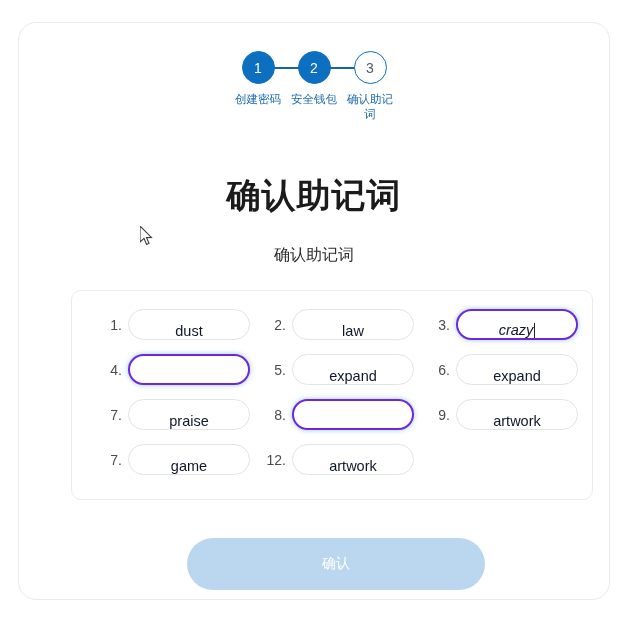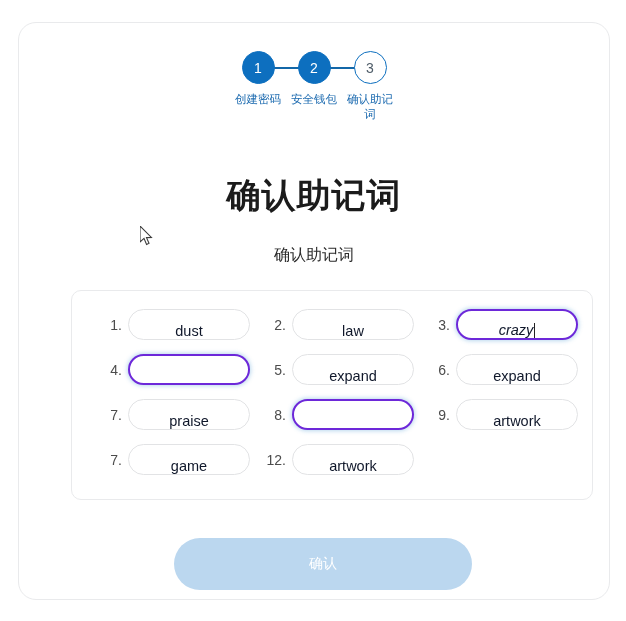--- a/index.html
+++ b/index.html
@@ -177,21 +177,21 @@
     width: 1px;
     height: 15px;
     background: #222;
     margin-left: 1px;
     vertical-align: middle;
   }
 
   
   .confirm-btn {
     position: absolute;
-    left: 155px;
+    left: 168px;
     top: 515px;
     width: 298px;
     height: 52px;
     box-sizing: border-box;
     border: none;
     border-radius: 26px;
     background: #bbd7ef;
     color: #ffffff;
     font-size: 14px;
     font-family: inherit;

